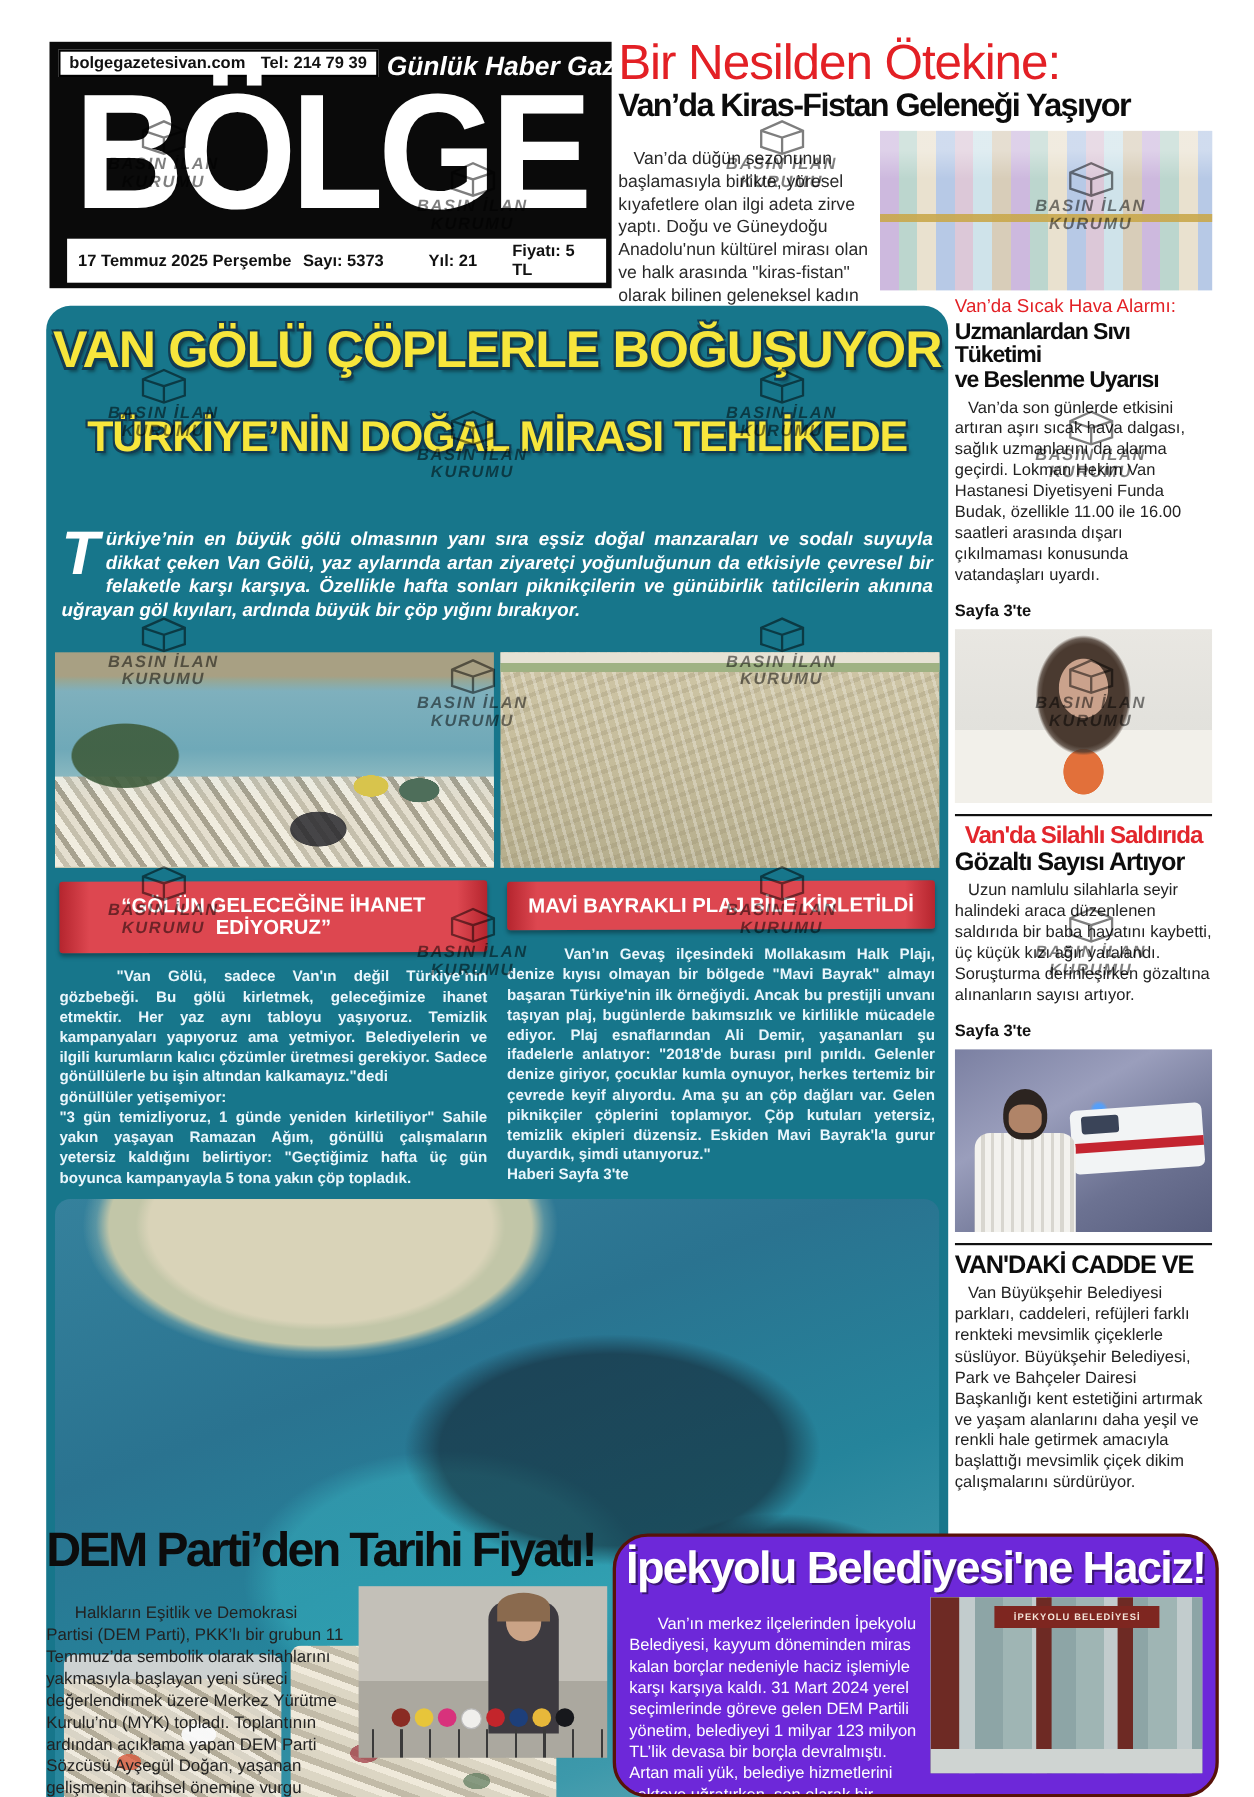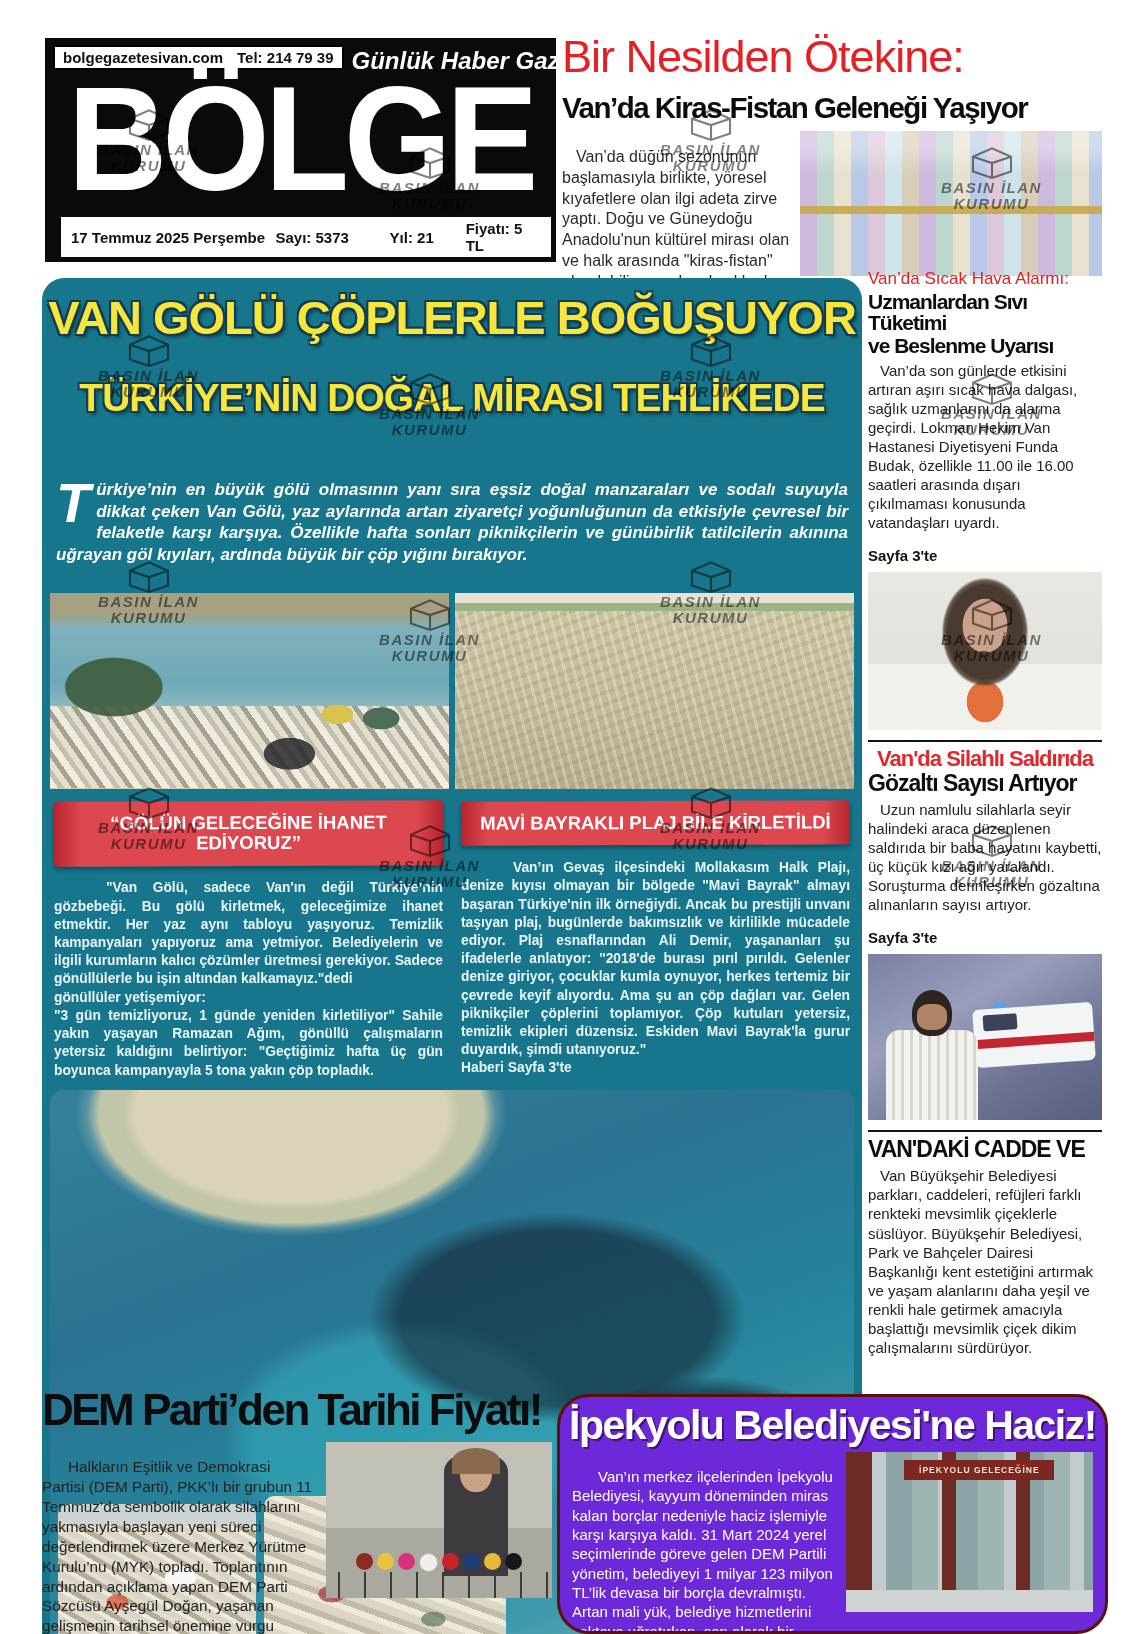--- a/index.html
+++ b/index.html
@@ -25,21 +25,21 @@
         margin-top:-6px;transform:scaleY(1.08);transform-origin:top;}
   .date-strip{position:absolute;left:16px;right:5px;bottom:5px;background:#fff;display:flex;
               align-items:center;font-weight:bold;font-size:15px;padding:3px 10px;}
   .date-strip span:nth-child(1){width:215px;}
   .date-strip span:nth-child(2){width:120px;}
   .date-strip span:nth-child(3){width:80px;}
 
   
   .tr-article{position:absolute;left:562px;top:34px;width:540px;z-index:2;}
   .tr-kicker{color:#e32025;font-size:45px;line-height:1.0;letter-spacing:-1px;}
-  .tr-head{color:#0c0c0c;font-weight:bold;font-size:29.5px;letter-spacing:-1.5px;line-height:1.02;margin-top:14px;white-space:nowrap;}
+  .tr-head{color:#0c0c0c;font-weight:bold;font-size:29.5px;letter-spacing:-1.5px;line-height:1.02;margin-top:2px;white-space:nowrap;}
   .tr-row{display:flex;gap:10px;margin-top:8px;}
   .tr-body{width:228px;font-size:16px;line-height:1.3;color:#2a2a2a;}
   .tr-body .ind{display:inline-block;width:14px;}
   .pageref{font-weight:bold;color:#111;}
   .photo-dresses{width:302px;height:145px;
     background:
       linear-gradient(180deg,transparent 52%,rgba(201,168,76,.9) 52%,rgba(201,168,76,.9) 57%,transparent 57%),
       linear-gradient(180deg,rgba(255,255,255,.35) 0 12%,rgba(255,255,255,0) 30%),
       repeating-linear-gradient(90deg,#cdb9de 0 17px,#bcd6ce 17px 34px,#e9e1cf 34px 51px,#b7c9e6 51px 68px,#dcc8d8 68px 85px,#cfe3ea 85px 102px,#d8cdb9 102px 119px);}
 
@@ -401,20 +401,20 @@
 
   <section class="br-box">
     <div class="br-head">İpekyolu Belediyesi'ne Haciz!</div>
     <div class="br-row">
       <p class="br-body"><span class="ind"></span><span>Van’ın merkez ilçelerinden İpekyolu Belediyesi, kayyum döneminden miras kalan borçlar nedeniyle haciz işlemiyle karşı karşıya kaldı. 31 Mart 2024 yerel seçimlerinde göreve gelen DEM Partili yönetim, belediyeyi 1 milyar 123 milyon TL’lik devasa bir borçla devralmıştı. Artan mali yük, belediye hizmetlerini sekteye uğratırken, son olarak bir yüklenici firmanın başlattığı icra süreci, belediyede hacizle sonuçlandı.</span> </p>
       <div class="photo-building">
         <div class="pillar pillar-1"></div>
         <div class="pillar pillar-2"></div>
         <div class="pillar pillar-3"></div>
         <div class="bsign">
-            <span>İPEKYOLU GELECEĞİNE</span>
+            <span>İPEKYOLU BELEDİYESİ</span>
           </div>
         <div class="bground"></div>
       </div>
     </div>
   </section>
 
 </div>
 
 </body></html>

